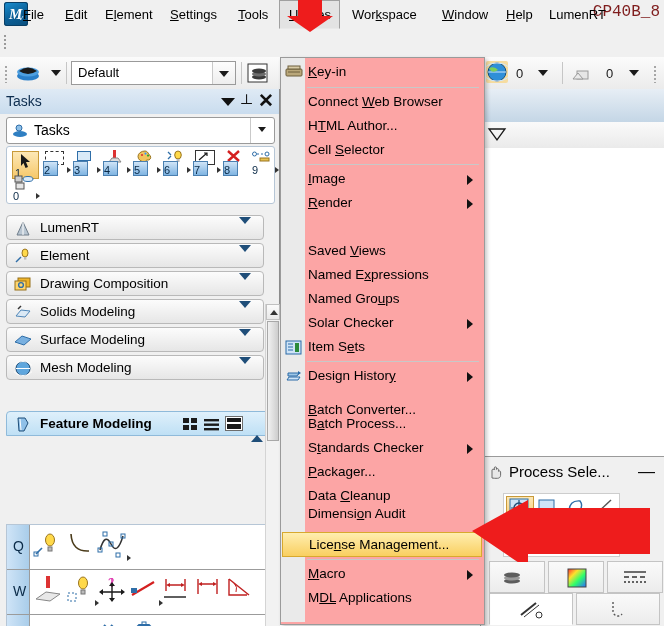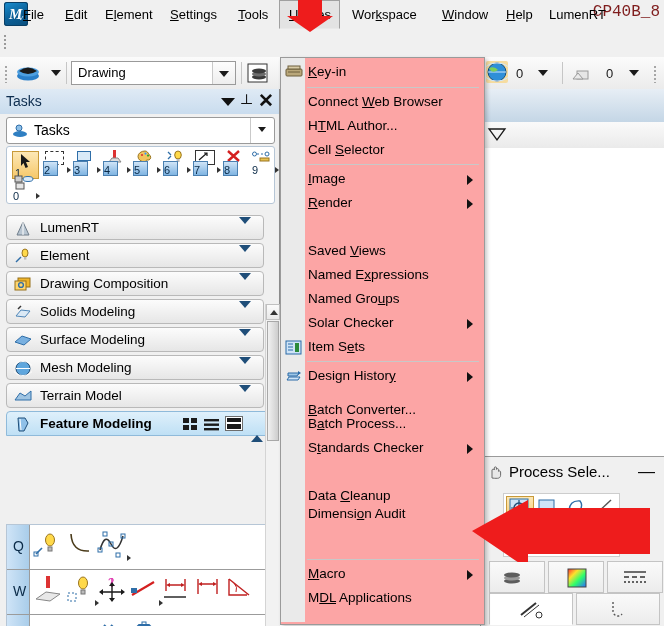--- a/index.html
+++ b/index.html
@@ -159,21 +159,21 @@
   <div class="tbtn" style="left:14px;width:34px">
     <svg width="30" height="24" viewBox="0 0 30 24">
       <ellipse cx="14" cy="15" rx="11" ry="4.5" fill="#2a7fc9"></ellipse>
       <ellipse cx="14" cy="11" rx="11" ry="4.5" fill="#4d9fe0"></ellipse>
       <path d="M5 10 Q14 3 23 10 Q14 16 5 10Z" fill="#1a1a1a"></path>
     </svg>
   </div>
   <div class="caret" style="left:51px;top:13px"></div>
   <div class="tsep" style="left:66px"></div>
   <div class="combo" style="left:71px;width:165px">
-    <span class="txt">Drawing</span>
+    <span class="txt">Default</span>
     <span class="btn">
       <span class="caret" style="left:6px;top:9px"></span>
     </span>
   </div>
   <div class="tsep" style="left:241px"></div>
   <div class="tbtn" style="left:246px;width:26px">
     <svg width="24" height="24" viewBox="0 0 24 24">
       <rect x="2" y="3" width="19" height="18" fill="#fff" stroke="#333"></rect>
       <ellipse cx="13" cy="16" rx="7" ry="2.6" fill="#3b3b3b"></ellipse>
       <ellipse cx="13" cy="13" rx="7" ry="2.6" fill="#6d6d6d"></ellipse>
@@ -529,29 +529,20 @@
   <div class="acc" style="top:266px">
     <span class="ai">
       <svg width="18" height="17" viewBox="0 0 18 17">
           <circle cx="9" cy="8.5" r="7" fill="#5fa6dd" stroke="#1f4e79"></circle>
           <path d="M2 8.5h14M9 1.5a10 7 0 0 0 0 14 10 7 0 0 0 0-14" fill="none" stroke="#fff"></path>
         </svg>
     </span>
     <span class="lbl">Mesh Modeling</span>
     <span class="chev"><span class="chevd"></span></span>
   </div>
-  <div class="acc" style="top:294px">
-    <span class="ai">
-      <svg width="18" height="17" viewBox="0 0 18 17">
-          <path d="M1 12l5-7 5 3 6-5v9z" fill="#9fc4e2" stroke="#2f6ea8"></path>
-        </svg>
-    </span>
-    <span class="lbl">Terrain Model</span>
-    <span class="chev"><span class="chevd"></span></span>
-  </div>
   <div class="acc active" style="top:322px;width:266px;border-radius:4px 4px 0 0">
     <span class="ai">
       <svg width="18" height="17" viewBox="0 0 18 17">
           <path d="M4 2h7l3 5-4 8H5z" fill="#8fc0e8" stroke="#1f4e79"></path>
           <path d="M6 3l1 11" stroke="#fff"></path>
         </svg>
     </span>
     <span class="lbl">Feature Modeling</span>
     <span style="position:absolute;left:176px;top:6px">
       <svg width="15" height="13" viewBox="0 0 15 13">
@@ -774,25 +765,31 @@
   <div class="mi" style="top:340px">
     <span class="txt"><span class="u">B</span>atch Converter...</span>
   </div>
   <div class="mi" style="top:354px">
     <span class="txt">B<span class="u">a</span>tch Process...</span>
   </div>
   <div class="mi" style="top:378px">
     <span class="txt">S<span class="u">t</span>andards Checker</span>
     <span class="sub"></span>
   </div>
+  <div class="mi" style="top:402px">
+    <span class="txt"><span class="u">P</span>ackager...</span>
+  </div>
   <div class="mi" style="top:426px">
     <span class="txt">Data <span class="u">C</span>leanup</span>
   </div>
   <div class="mi" style="top:444px">
     <span class="txt">Dimensi<span class="u">o</span>n Audit</span>
+  </div>
+  <div class="mi hi" style="top:474px">
+    <span class="txt">Lice<span class="u">n</span>se Management...</span>
   </div>
   <div class="msep" style="top:501px"></div>
 
   <div class="mi" style="top:504px">
     <span class="txt"><span class="u">M</span>acro</span>
     <span class="sub"></span>
   </div>
   <div class="mi" style="top:528px">
     <span class="txt">M<span class="u">DL</span> Applications</span>
   </div>

